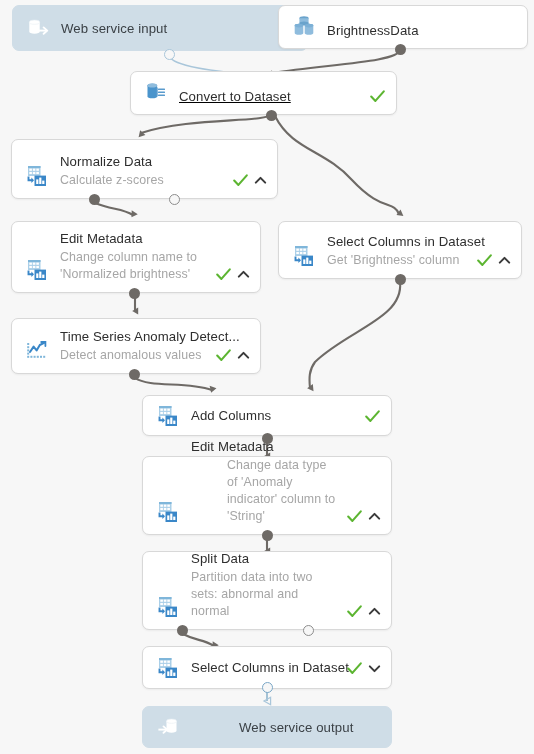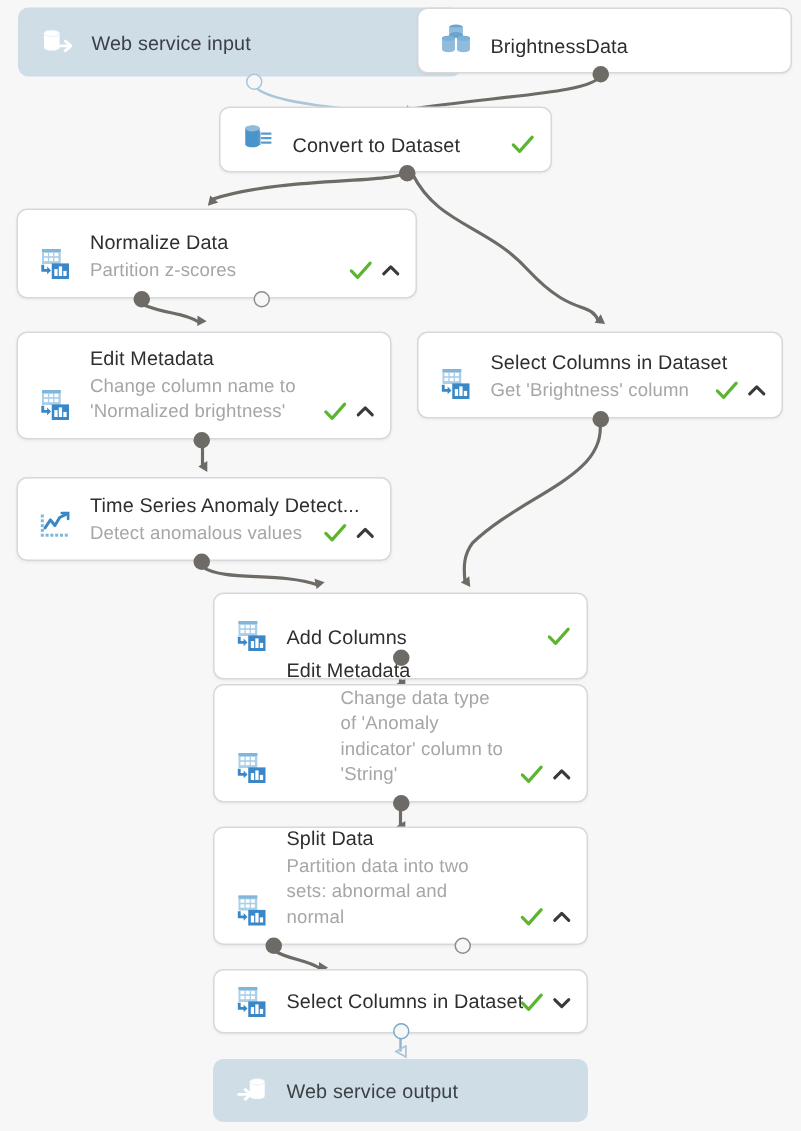--- a/index.html
+++ b/index.html
@@ -166,21 +166,21 @@
       <ellipse cx="18.0" cy="12.6" rx="4.3" ry="1.8" fill="#6aa3cc"></ellipse>
       <path d="M13.7,12.6 L13.7,20.0 a4.3,1.8 0 0 0 8.6,0 L22.3,12.6 Z" fill="#8fbcdd"></path>
       <ellipse cx="18.0" cy="12.6" rx="4.3" ry="1.8" fill="#7cb0d6"></ellipse>
     </svg>
     <div class="node-body">
       <div class="node-title">BrightnessData</div>
     </div>
   </div>
   <div class="port filled" style="left:395px; top:44px;"></div>
 
-  <div class="node" style="left:146px; top:71px; width:222px; height:44px;">
+  <div class="node" style="left:130px; top:71px; width:267px; height:44px;text-decoration:underline;">
     <svg class="node-icon" viewBox="0 0 26 26" style="margin-top:3px;">
       <ellipse cx="9.3" cy="6.6" rx="4.8" ry="2.0" fill="#6aa3cc"></ellipse>
       <path d="M4.5,6.6 L4.5,17.2 a4.8,2.0 0 0 0 9.6,0 L14.1,6.6 Z" fill="#4a94cc"></path>
       <ellipse cx="9.3" cy="6.6" rx="4.8" ry="2.0" fill="#8fbcdd"></ellipse>
       <rect x="15.0" y="9.4" width="7.0" height="1.5" rx="0.5" fill="#5a9bcd"></rect>
       <rect x="15.0" y="12.4" width="7.0" height="1.5" rx="0.5" fill="#5a9bcd"></rect>
       <rect x="15.0" y="15.4" width="7.0" height="1.5" rx="0.5" fill="#5a9bcd"></rect>
       <path d="M14.0,8.6 L14.0,17.6" stroke="#5a9bcd" stroke-width="1.4"></path>
     </svg>
     <div class="node-body">
@@ -210,21 +210,21 @@
       <path d="M7.4,14.6 L10.0,17.3 L7.4,19.9 Z" fill="#3a87c8"></path>
       <rect x="10.5" y="12.6" width="11.5" height="10.4" fill="#3a87c8"></rect>
       <g fill="#ffffff">
         <rect x="12.2" y="16.4" width="2.2" height="4.6"></rect>
         <rect x="15.2" y="14.6" width="2.2" height="6.4"></rect>
         <rect x="18.2" y="17.6" width="2.2" height="3.4"></rect>
       </g>
     </svg>
     <div class="node-body">
       <div class="node-title">Normalize Data</div>
-      <div class="node-sub">Partition z-scores</div>
+      <div class="node-sub">Calculate z-scores</div>
     </div>
     <div class="node-status">
       <svg class="check-icon" width="17" height="17" viewBox="0 0 17 17">
         <path d="M2.2,8.6 L6.4,12.9 L14.8,3.4" fill="none" stroke="#5cb531" stroke-width="2.1" stroke-linecap="round" stroke-linejoin="round"></path>
       </svg>
       <svg class="chev-icon" width="13" height="13" viewBox="0 0 13 13">
         <path d="M1.8,8.6 L6.5,3.9 L11.2,8.6" fill="none" stroke="#3a3a3a" stroke-width="2.0" stroke-linecap="round" stroke-linejoin="round"></path>
       </svg>
     </div>
   </div>
@@ -328,21 +328,21 @@
       <svg class="check-icon" width="17" height="17" viewBox="0 0 17 17">
         <path d="M2.2,8.6 L6.4,12.9 L14.8,3.4" fill="none" stroke="#5cb531" stroke-width="2.1" stroke-linecap="round" stroke-linejoin="round"></path>
       </svg>
       <svg class="chev-icon" width="13" height="13" viewBox="0 0 13 13">
         <path d="M1.8,8.6 L6.5,3.9 L11.2,8.6" fill="none" stroke="#3a3a3a" stroke-width="2.0" stroke-linecap="round" stroke-linejoin="round"></path>
       </svg>
     </div>
   </div>
   <div class="port filled" style="left:129px; top:369px;"></div>
 
-  <div class="node" style="left:142px; top:395px; width:250px; height:58px; align-items:center;">
+  <div class="node" style="left:142px; top:395px; width:250px; height:41px; align-items:center;">
     <svg class="node-icon" viewBox="0 0 26 26" style="margin-top:0;">
       <rect x="4" y="3" width="12.5" height="10" fill="#aacfe8"></rect>
       <g fill="#ffffff">
         <rect x="5.3" y="5.6" width="2.6" height="2.2"></rect>
         <rect x="8.8" y="5.6" width="2.6" height="2.2"></rect>
         <rect x="12.3" y="5.6" width="2.6" height="2.2"></rect>
         <rect x="5.3" y="8.9" width="2.6" height="2.2"></rect>
         <rect x="8.8" y="8.9" width="2.6" height="2.2"></rect>
         <rect x="12.3" y="8.9" width="2.6" height="2.2"></rect>
       </g>
@@ -468,21 +468,21 @@
       <svg class="check-icon" width="17" height="17" viewBox="0 0 17 17">
         <path d="M2.2,8.6 L6.4,12.9 L14.8,3.4" fill="none" stroke="#5cb531" stroke-width="2.1" stroke-linecap="round" stroke-linejoin="round"></path>
       </svg>
       <svg class="chev-icon" width="13" height="13" viewBox="0 0 13 13">
         <path d="M1.8,4.4 L6.5,9.1 L11.2,4.4" fill="none" stroke="#3a3a3a" stroke-width="2.0" stroke-linecap="round" stroke-linejoin="round"></path>
       </svg>
     </div>
   </div>
   <div class="port blue" style="left:262px; top:682px;"></div>
 
-  <div class="node io" style="left:142px; top:706px; width:250px; height:42px;">
+  <div class="node io" style="left:142px; top:706px; width:250px; height:42px;gap:48px;">
     <svg class="node-icon" viewBox="0 0 26 26">
       <ellipse cx="16.5" cy="7.2" rx="5.0" ry="2.1" fill="#ffffff"></ellipse>
       <path d="M11.5,7.2 L11.5,16.6 a5.0,2.1 0 0 0 10.0,0 L21.5,7.2 Z" fill="#ffffff"></path>
       <ellipse cx="16.5" cy="7.2" rx="5.0" ry="2.1" fill="none" stroke="#e7eef3" stroke-width="0.6"></ellipse>
       <path d="M3.4,15.6 L11.4,15.6" stroke="#ffffff" stroke-width="1.9" fill="none"></path>
       <path d="M8.5,12.4 L12.2,15.6 L8.5,18.8" stroke="#ffffff" stroke-width="1.9" fill="none" stroke-linecap="round" stroke-linejoin="round"></path>
     </svg>
     <div class="node-body">
       <div class="node-title">Web service output</div>
     </div>

